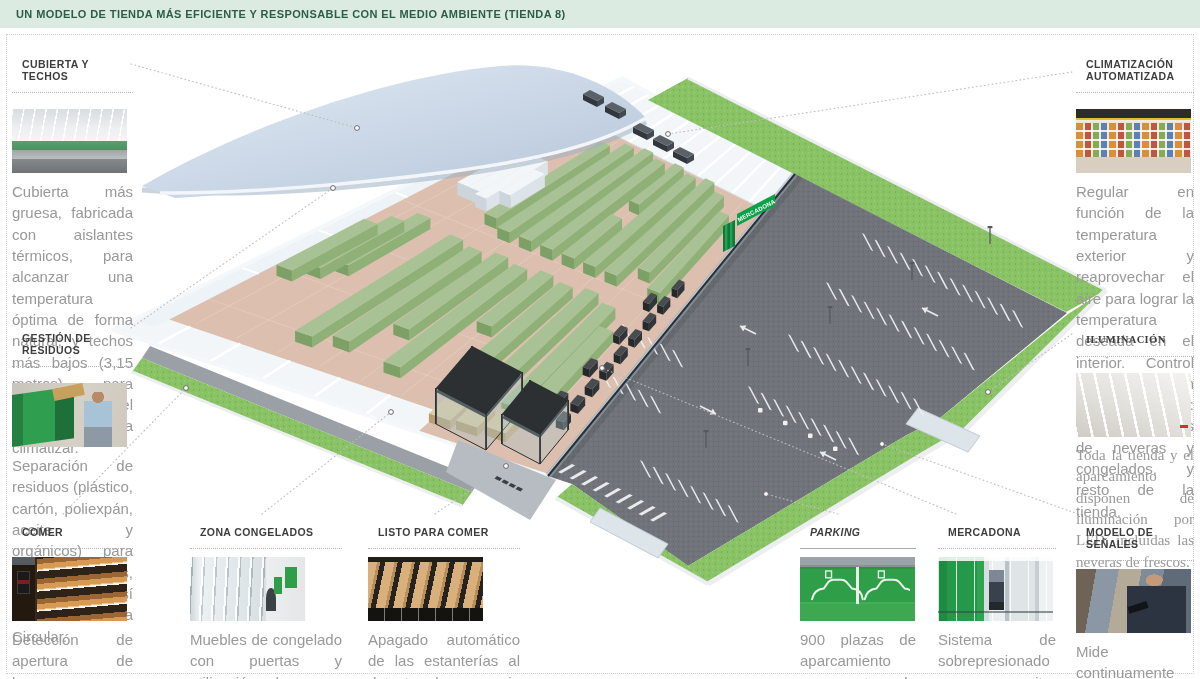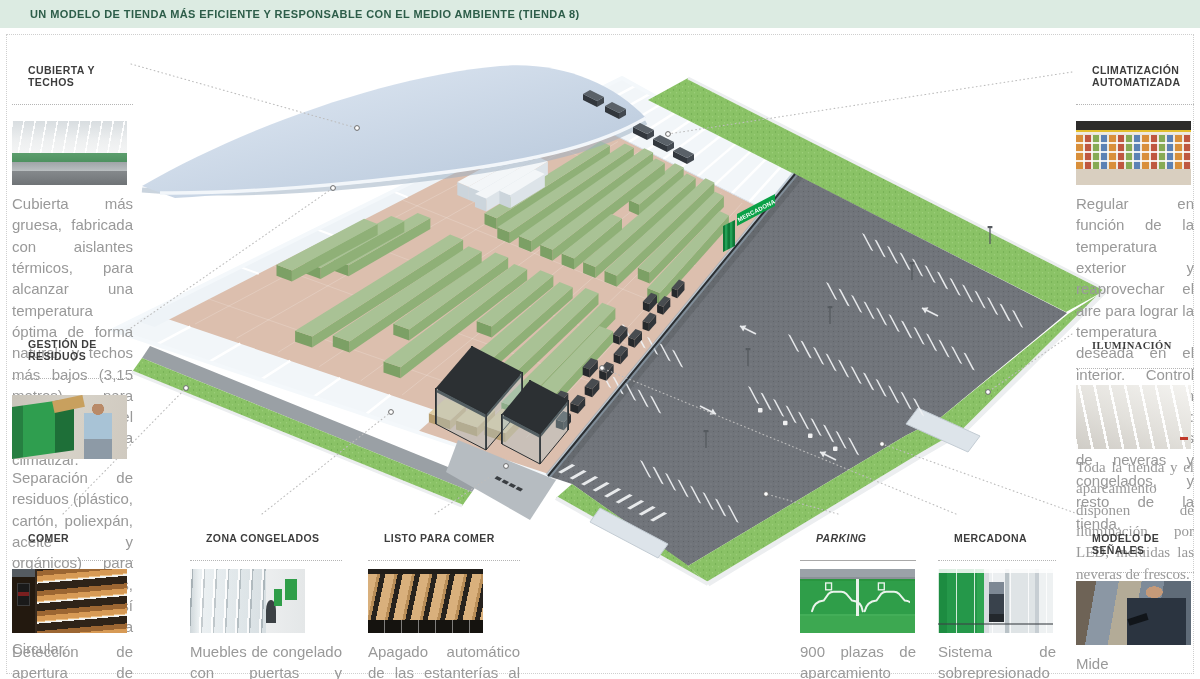--- a/index.html
+++ b/index.html
@@ -3,30 +3,30 @@
 <meta charset="utf-8">
 <style>
   html,body{margin:0;padding:0;}
   body{
     width:1200px;height:679px;position:relative;background:#ffffff;
     font-family:"Liberation Sans","DejaVu Sans",sans-serif;overflow:hidden;
   }
   .header{
     position:absolute;left:0;top:0;width:1200px;height:28px;background:#dcebe2;
     color:#2d5d49;font-size:11px;font-weight:bold;letter-spacing:.4px;
-    line-height:28px;padding-left:30px;box-sizing:border-box;
+    line-height:28px;padding-left:16px;box-sizing:border-box;
   }
   .frame{
     position:absolute;left:6px;top:34px;width:1186px;height:638px;
     border:1px dotted #cfcfcf;pointer-events:none;
   }
   #iso{position:absolute;left:0;top:28px;}
   .co{position:absolute;box-sizing:border-box;}
   .co h3{
-    margin:16px;font-size:10.5px;font-weight:bold;color:#3d3d3d;letter-spacing:.4px;line-height:1.15;
+    margin:10px;font-size:10.5px;font-weight:bold;color:#3d3d3d;letter-spacing:.4px;line-height:1.15;
   }
   .co h3.it{font-style:italic;}
   .rule{border:none;border-top:1px dotted #b5b5b5;margin:5px 0 0 0;}
   .rule.solid{border-top:1px solid #a9a9a9;}
   .co p{
     margin:2px 0 0 0;font-size:15px;line-height:1.42;color:#999999;text-align:justify;
   }
   .ph{width:115px;height:64px;margin:8px 0 8px 0;position:relative;overflow:hidden;background:#ddd;}
   .co-side .ph{margin-top:16px;}
   

